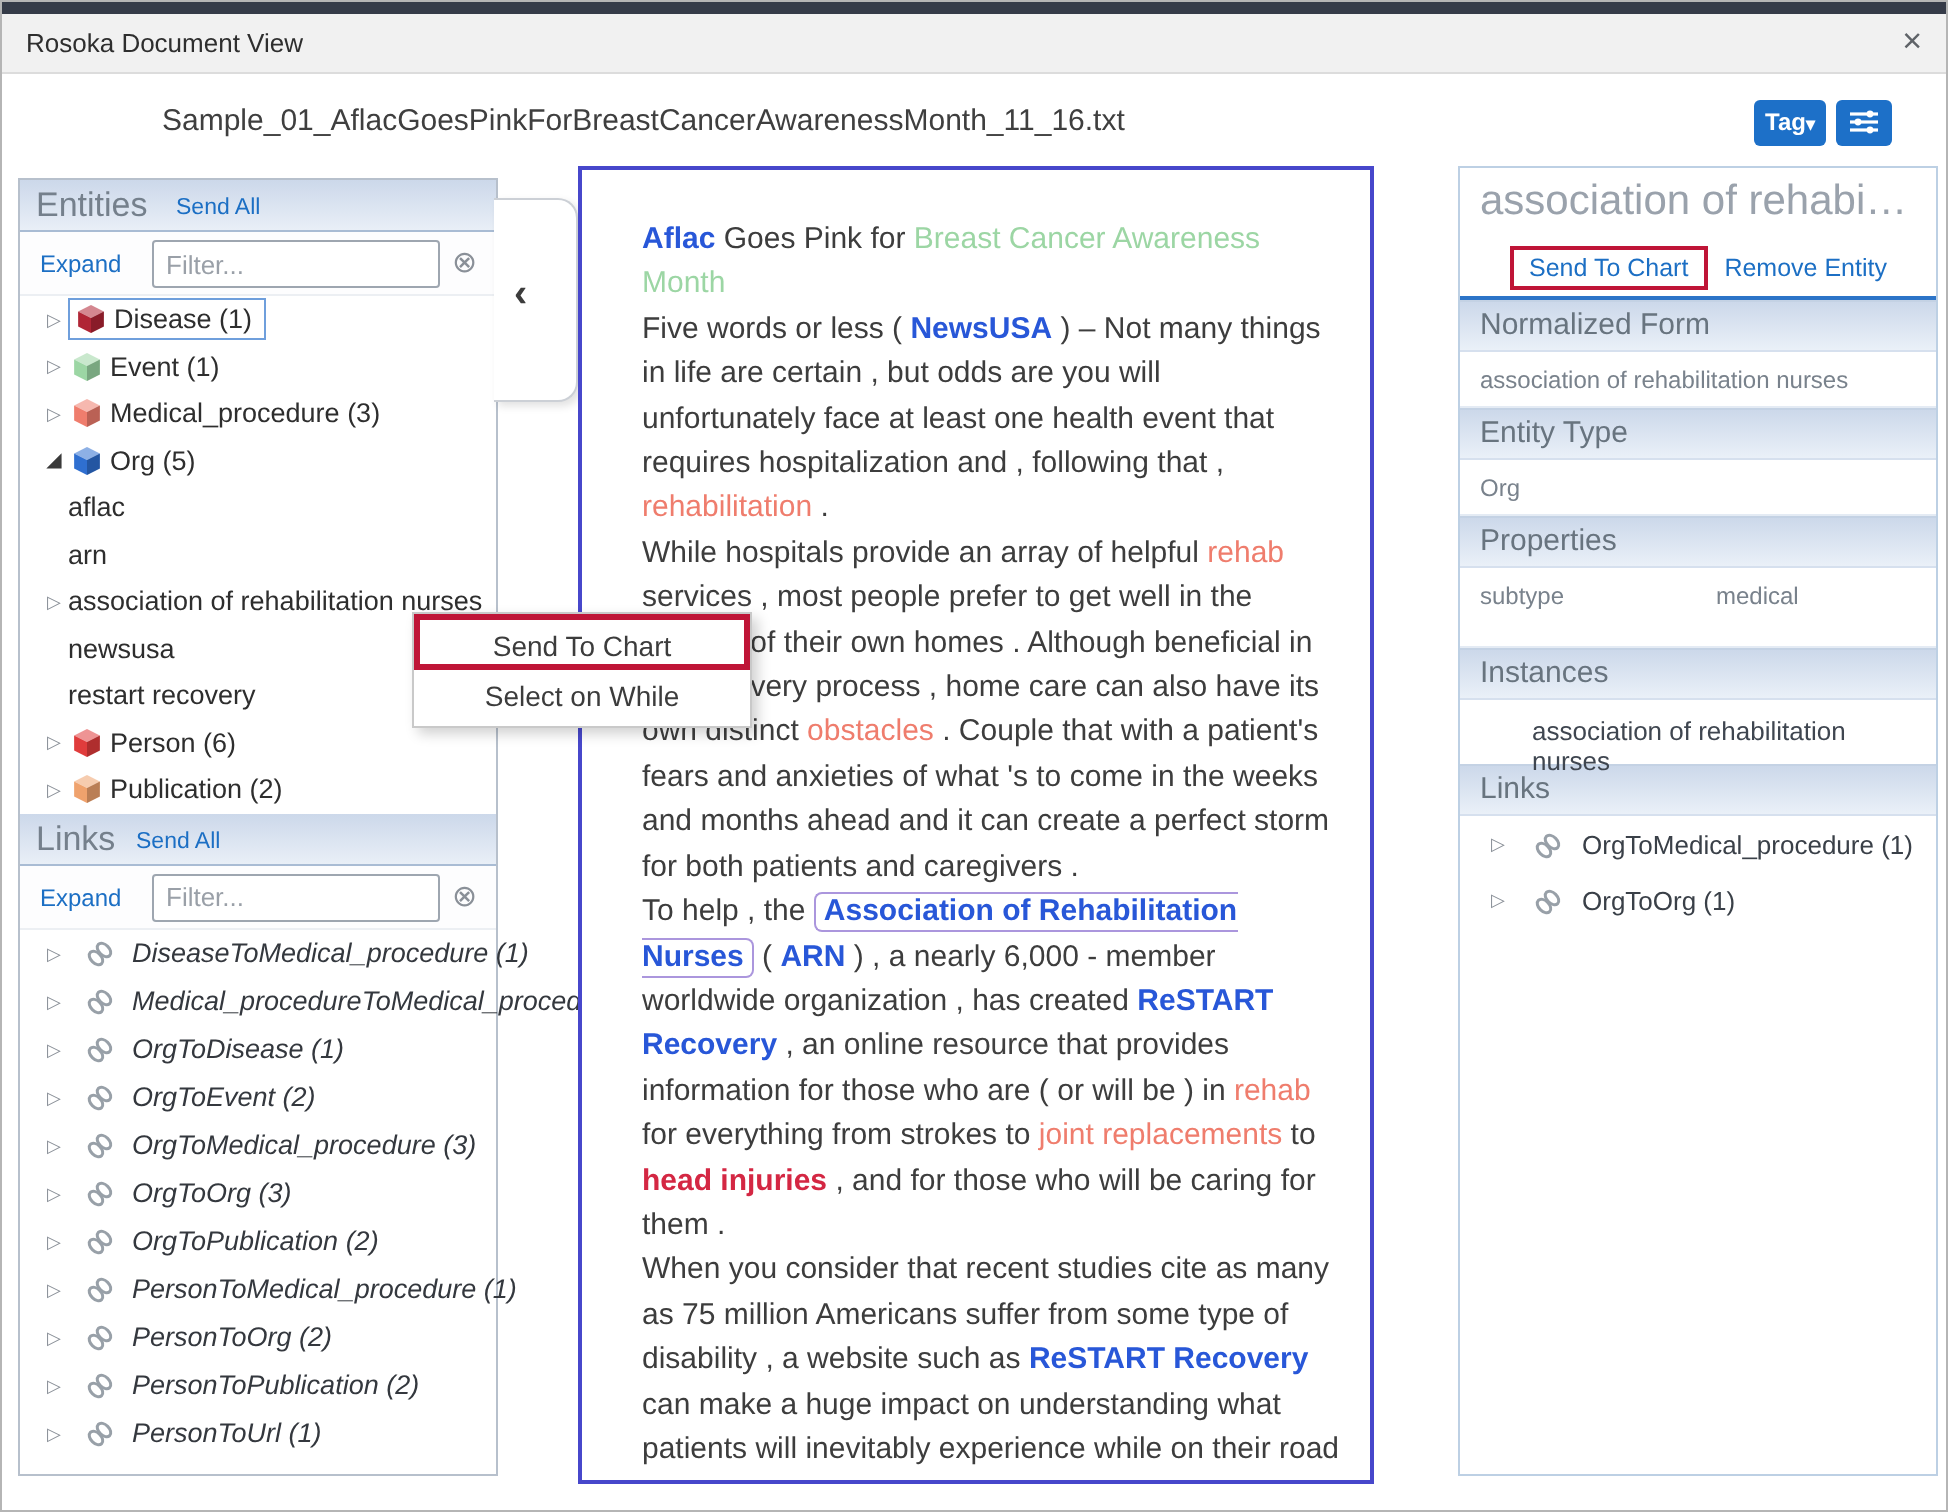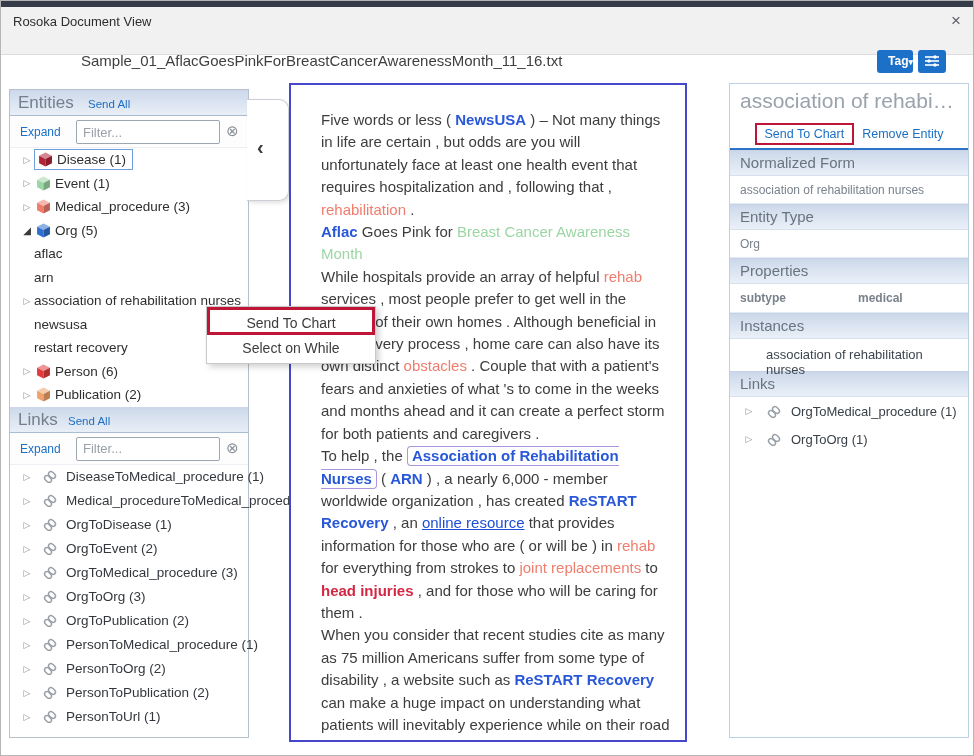--- a/index.html
+++ b/index.html
@@ -2,27 +2,27 @@
 <html><head>
 <meta charset="utf-8">
 <style>
   * { margin:0; padding:0; box-sizing:border-box; }
   html,body { width:974px; height:756px; }
   body { font-family:"Liberation Sans", sans-serif; background:#fff; position:relative; overflow:hidden; }
   #win { position:absolute; inset:0; border:1px solid #b5b5b5; background:#fff; }
 
   
   #topstrip { position:absolute; left:0; top:0; width:100%; height:6px; background:#353b48; }
-  #titlebar { position:absolute; left:0; top:6px; width:100%; height:48px; background:#f1f1f1; border-bottom:1px solid #dcdcdc; }
+  #titlebar { position:absolute; left:0; top:6px; width:100%; height:30px; background:#f1f1f1; border-bottom:1px solid #dcdcdc; }
   #titlebar .t { position:absolute; left:12px; top:7px; font-size:13px; color:#2e2e2e; }
   #titlebar .x { position:absolute; right:12px; top:4px; font-size:17px; color:#5f6368; cursor:default; }
 
   #filename { position:absolute; left:80px; top:51px; font-size:15px; color:#3f3f3f; }
   .bluebtn { position:absolute; top:49px; background:#1d70c8; color:#fff; border-radius:3px; font-size:12px; font-weight:bold; text-align:center; }
-  #tagbtn { left:876px; width:36px; height:23px; line-height:23px;text-align:right; }
+  #tagbtn { left:876px; width:36px; height:23px; line-height:23px; }
   #menubtn { left:917px; width:28px; height:23px; }
   #menubtn svg { margin-top:4px; }
 
   
   #leftpanel { position:absolute; left:8px; top:88px; width:240px; height:649px; background:#fff; border:1px solid #b7c0cc; }
   .sec-head { height:26px; background:linear-gradient(#ccd8ea,#e9eff7); border-bottom:1px solid #a9bcd4; position:relative; }
   .sec-head .big { position:absolute; left:8px; top:3px; font-size:17px; color:#75808c; }
   .sec-head .sendall { position:absolute; left:78px; top:8px; font-size:11.5px; color:#1c6fc4; }
   #linkshead .sendall { left:58px; }
   .filterrow { height:32px; position:relative; border-bottom:1px solid #eceff3; background:#fdfdfe; }
@@ -37,50 +37,50 @@
   .trow .arrow.exp { color:#3a3a3a; font-size:10px; }
   .trow .cube { width:15px; height:15px; margin:0 4px 0 2px; flex:none; }
   .trow .lbl { white-space:nowrap; }
   .trow .selwrap { display:flex; align-items:center; border:1px solid #6f9fdc; padding:0 6px 0 1px; height:21px; }
   .trow.child .lbl { margin-left:20px; }
   .trow.child .arrow + .lbl { margin-left:0; }
 
   .lrow { height:24px; display:flex; align-items:center; font-size:13.5px; color:#34383e; }
   .lrow .arrow { width:14px; text-align:center; font-size:9px; color:#8a9098; margin-left:10px; flex:none; }
   .lrow .chain { width:16px; height:16px; margin:0 8px 0 8px; flex:none; }
-  .lrow .lbl { white-space:nowrap; }
+  .lrow .lbl { white-space:nowrap;font-style:italic; }
 
   
   #collapsetab { position:absolute; left:246px; top:98px; width:42px; height:102px; background:#fff; border:1px solid #ccd0d6; border-left:none; border-radius:0 10px 10px 0; box-shadow:2px 2px 4px rgba(0,0,0,.12); }
   #collapsetab .ch { position:absolute; left:10px; top:36px; font-size:20px; font-weight:bold; color:#3c3c3c; }
 
   
   #docview { position:absolute; left:288px; top:82px; width:398px; height:659px; background:#fff; border:2px solid #4747cb; padding:24px 14px 6px 30px; overflow:hidden; }
   #docview .para { font-size:15px; line-height:22.4px; color:#3d3d3d; }
   .seg-org { color:#2857d8; font-weight:bold; }
   .seg-event { color:#9cd6a4; }
   .seg-medproc { color:#ef7d6d; }
   .seg-disease { color:#d42743; font-weight:bold; }
-  .seg-pub { color:#1d4ed8;text-decoration:underline; }
+  .seg-pub { color:#404040; }
   .seg-orgsel { color:#2857d8; font-weight:bold; border:1px solid #ab96dd; border-radius:4px; padding:0 4px 1px 4px; }
 
   
   #ctxmenu { position:absolute; left:205px; top:305px; width:170px; background:#fff; border:1px solid #c9c9c9; box-shadow:3px 3px 6px rgba(0,0,0,.18); }
   #ctxmenu .item { height:28px; line-height:26px; text-align:center; font-size:14px; color:#3c3c3c; background:#fff; }
   #ctxmenu .item.hl { border:3px solid #bf1537; }
 
   
   #rightpanel { position:absolute; left:728px; top:82px; width:240px; height:655px; background:#fff; border:1px solid #bdd0e4; }
   #rp-title { height:36px; padding:5px 10px 0 10px; font-size:21px; color:#9aa2ac; white-space:nowrap; overflow:hidden; text-overflow:ellipsis; }
   #rp-actions { height:30px; display:flex; justify-content:center; align-items:center; gap:8px; border-bottom:2px solid #2c74c8; font-size:12.5px; }
   #rp-actions a { color:#1c6fc4; text-decoration:none; }
   #rp-actions .redbox { border:2px solid #bf1537; padding:2px 8px; }
   .rp-head { height:26px; background:linear-gradient(#ccd8ea,#eaf0f8); border-top:1px solid #c4d2e4; border-bottom:1px solid #d6e0ee; font-size:15px; color:#68747f; padding:3px 0 0 10px; }
   .rp-val { min-height:28px; padding:7px 10px 0 10px; font-size:12px; color:#79828c; border-bottom:1px solid #e4ebf4; }
-  .rp-proprow { height:29px; padding:7px 10px 0 10px; font-size:12px; color:#79828c; border-bottom:1px solid #e4ebf4; display:flex;font-weight:bold; }
+  .rp-proprow { height:40px; padding:7px 10px 0 10px; font-size:12px; color:#79828c; border-bottom:1px solid #e4ebf4; display:flex; }
   .rp-proprow .k { width:118px; }
   .rp-inst { height:32px; padding:8px 10px 0 36px; font-size:13px; color:#3f4650; }
   .rp-lrow { height:28px; display:flex; align-items:center; font-size:13px; color:#3a4048; }
   .rp-lrow .arrow { width:14px; text-align:center; font-size:9px; color:#8a9098; margin-left:12px; flex:none; }
   .rp-lrow .chain { width:15px; height:15px; margin:0 10px 0 10px; flex:none; }
 </style>
 </head>
 <body>
 
 <div id="win">
@@ -325,22 +325,22 @@
           <span class="lbl">PersonToUrl (1)</span>
         </div>
       </div>
   </div>
 
   <div id="collapsetab">
     <span class="ch">‹</span>
   </div>
 
   <div id="docview">
+      <div class="para"><span class="seg-org">Aflac</span><span> Goes Pink for </span><span class="seg-event">Breast Cancer Awareness Month</span></div>
       <div class="para"><span>Five words or less ( </span><span class="seg-org">NewsUSA</span><span> ) – Not many things in life are certain , but odds are you will unfortunately face at least one health event that requires hospitalization and , following that , </span><span class="seg-medproc">rehabilitation</span><span> .</span></div>
-      <div class="para"><span class="seg-org">Aflac</span><span> Goes Pink for </span><span class="seg-event">Breast Cancer Awareness Month</span></div>
       <div class="para"><span>While hospitals provide an array of helpful </span><span class="seg-medproc">rehab</span><span> services , most people prefer to get well in the comfort of their own homes . Although beneficial in the recovery process , home care can also have its own distinct </span><span class="seg-medproc">obstacles</span><span> . Couple that with a patient's fears and anxieties of what 's to come in the weeks and months ahead and it can create a perfect storm for both patients and caregivers .</span></div>
       <div class="para"><span>To help , the </span><span class="seg-orgsel">Association of Rehabilitation Nurses</span><span> ( </span><span class="seg-org">ARN</span><span> ) , a nearly 6,000 - member worldwide organization , has created </span><span class="seg-org">ReSTART Recovery</span><span> , an </span><span class="seg-pub">online resource</span><span> that provides information for those who are ( or will be ) in </span><span class="seg-medproc">rehab</span><span> for everything from strokes to </span><span class="seg-medproc">joint replacements</span><span> to </span><span class="seg-disease">head injuries</span><span> , and for those who will be caring for them .</span></div>
       <div class="para"><span>When you consider that recent studies cite as many as 75 million Americans suffer from some type of disability , a website such as </span><span class="seg-org">ReSTART Recovery</span><span> can make a huge impact on understanding what patients will inevitably experience while on their road to wellness .</span></div>
     </div>
 
   <div id="ctxmenu">
       <div class="item hl">Send To Chart</div>
       <div class="item">Select on While</div>
     </div>
 

